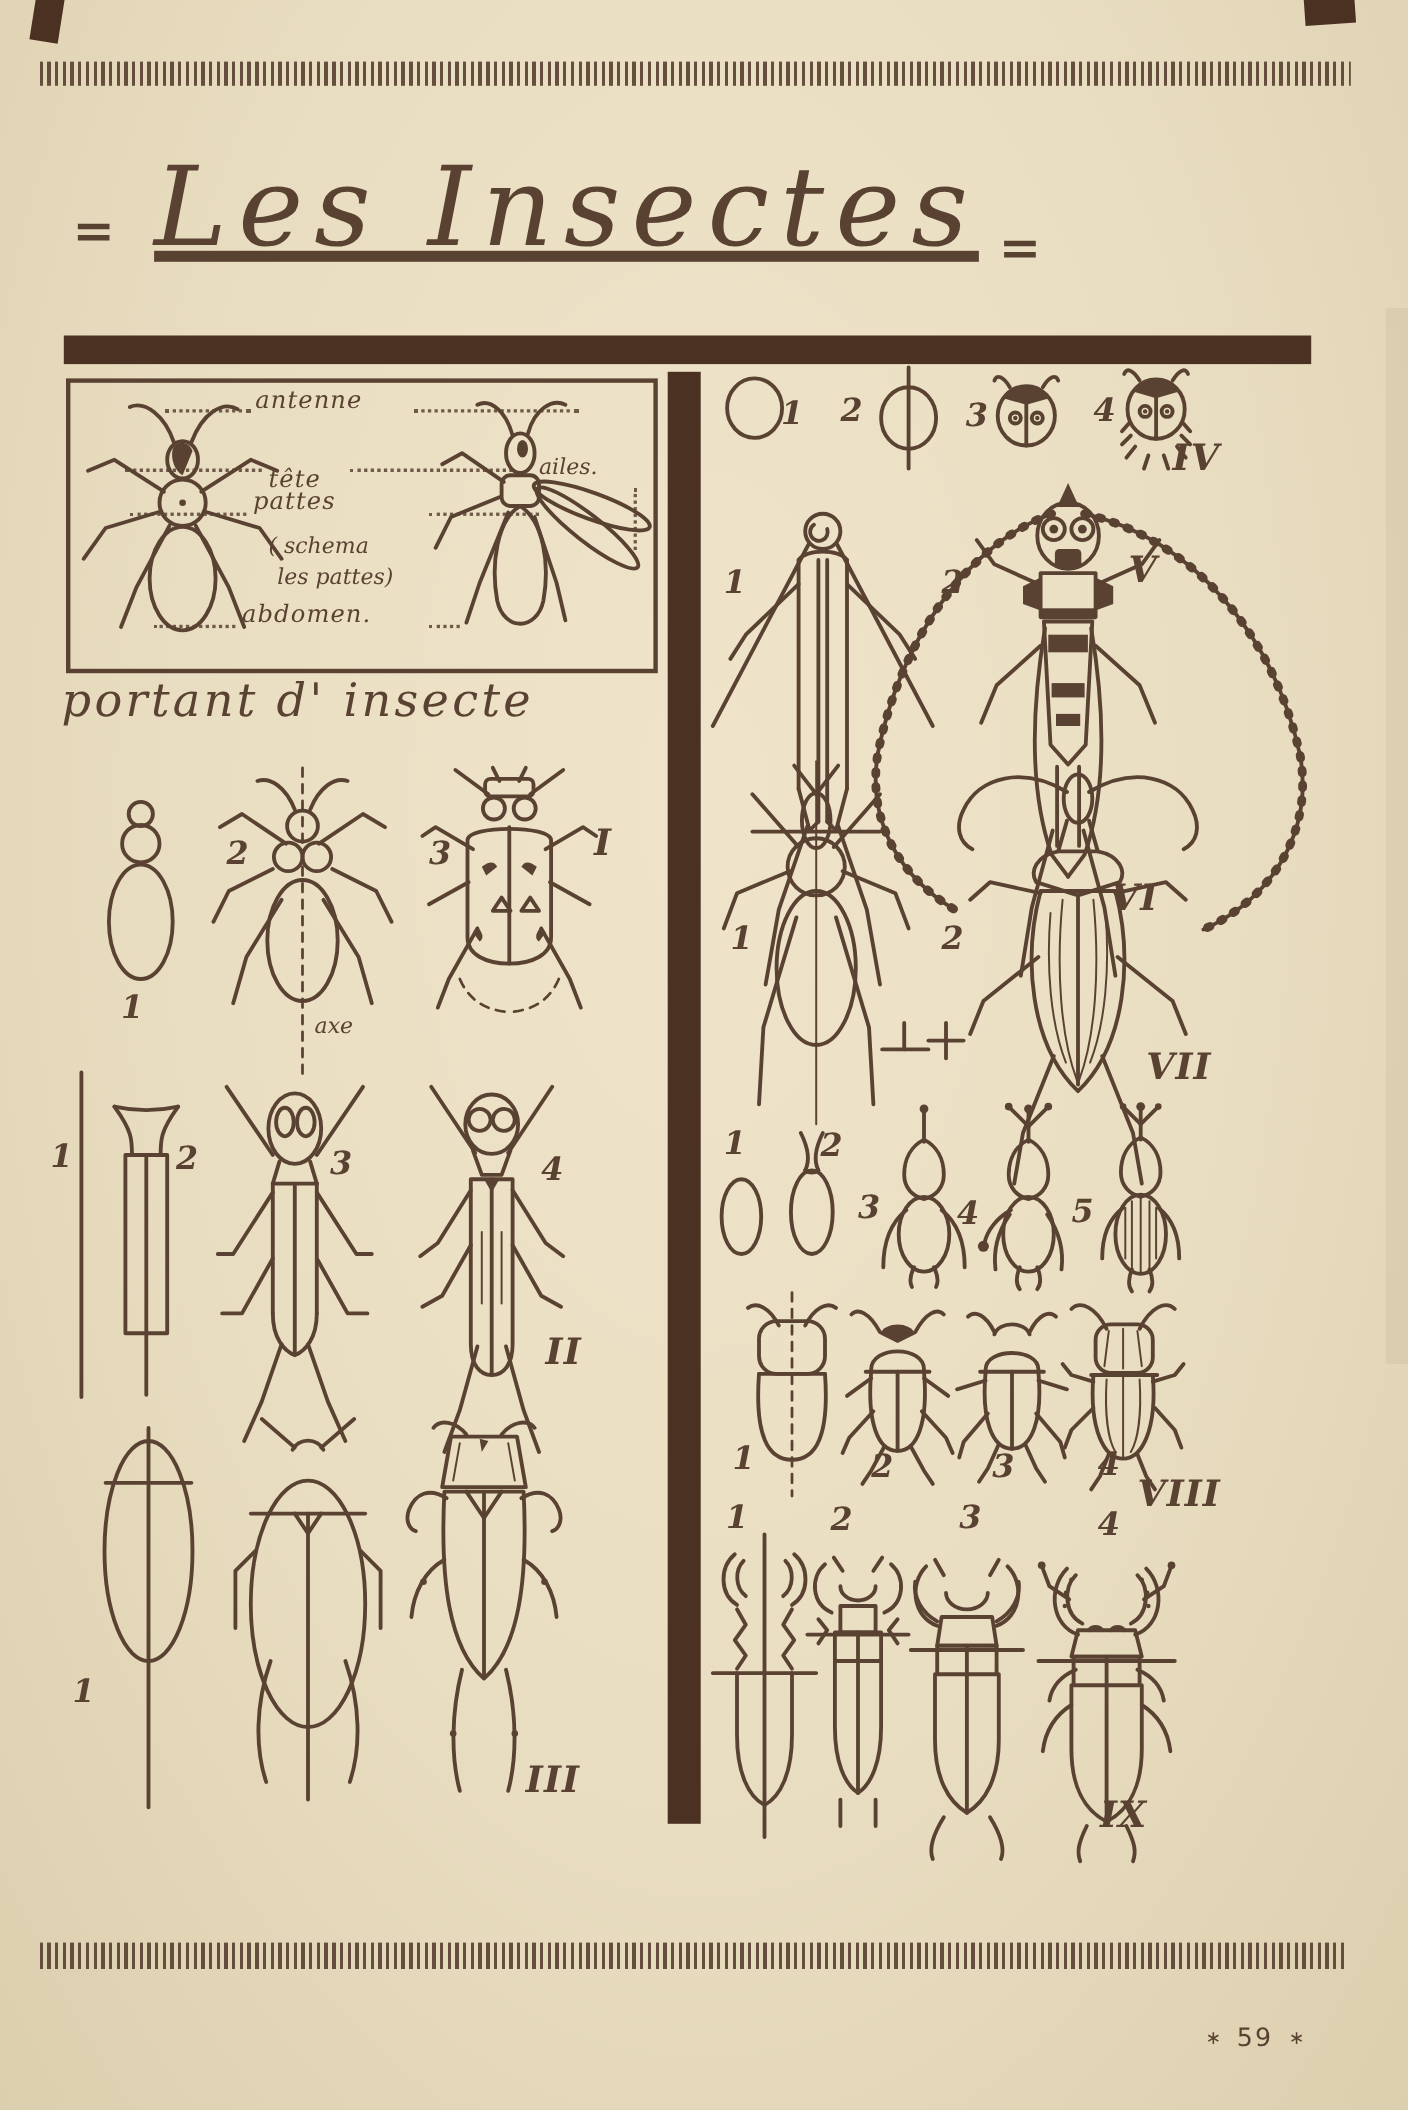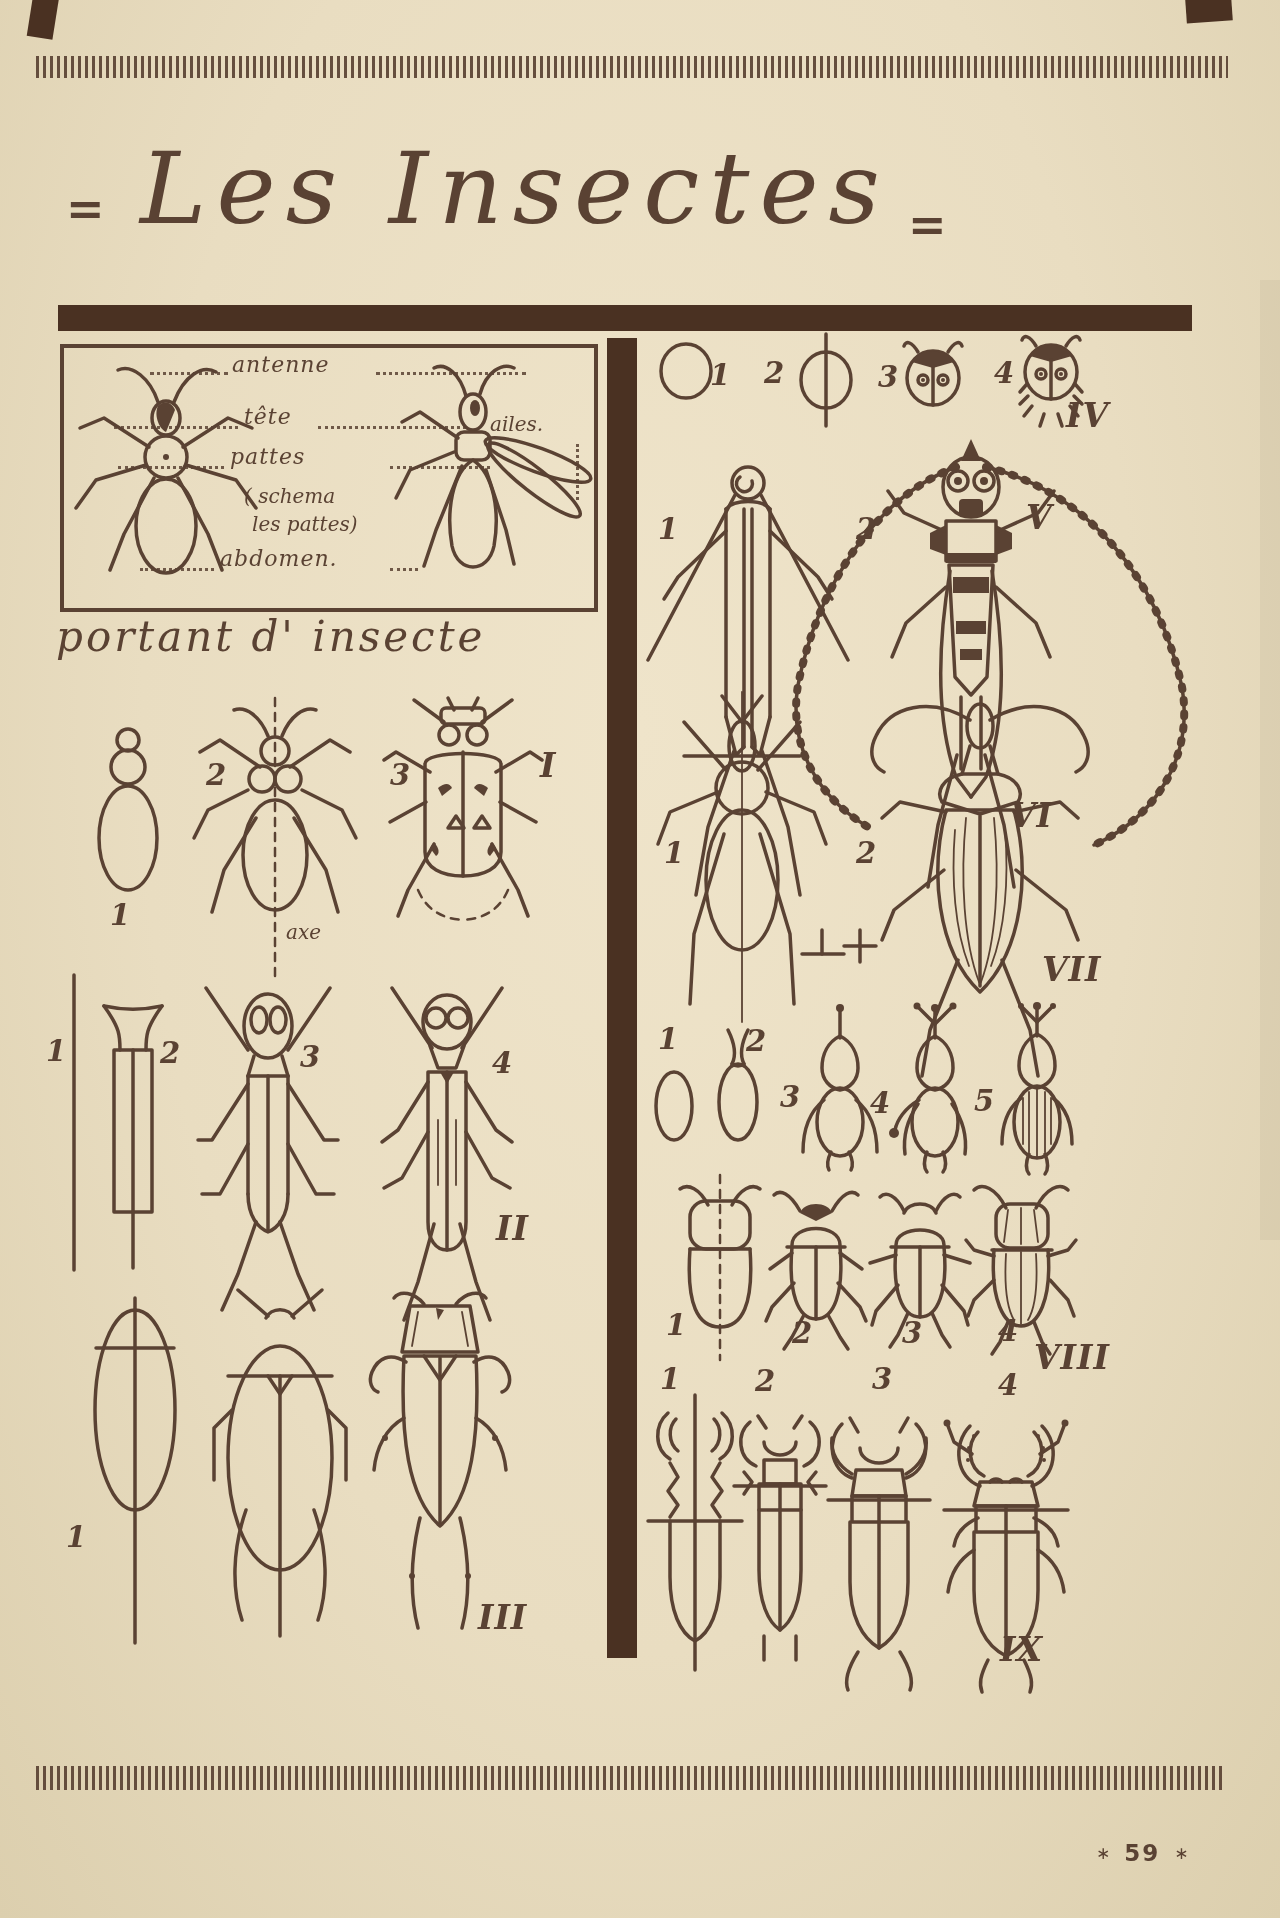--- a/index.html
+++ b/index.html
@@ -21,36 +21,36 @@
   .leader{border-top:3px dotted var(--ink);height:0;opacity:.85;}
   .vleader{border-left:3px dotted var(--ink);width:0;opacity:.85;}
   .schema-box{border:4px solid var(--ink);}
   svg{position:absolute;overflow:visible;}
   svg path,svg line,svg ellipse,svg circle,svg rect,svg polyline{stroke:var(--ink,#5a4233);fill:none;stroke-width:3.5;stroke-linecap:round;stroke-linejoin:round;}
   svg .f{fill:var(--ink,#5a4233);stroke:none;}
   svg .thin{stroke-width:1.8;}
   svg .dash{stroke-dasharray:8 7;stroke-width:2.5;}
   svg .serr{stroke-width:8;stroke-dasharray:2.5 11;}
   .footer{display:flex;align-items:center;gap:14px;color:var(--ink);font-family:"DejaVu Sans",sans-serif;}
-  .footer .pn{font-weight:700;font-size:23px;letter-spacing:2px;}
+  .footer .pn{font-weight:400;font-size:23px;letter-spacing:2px;}
   .footer .mk{font-size:17px;}
   .shade{background:rgba(90,60,40,.06);}
 </style>
 </head>
 <body>
 
 <div id="page">
 
   <div class="abs bar" style="left:30px;top:-6px;width:26px;height:44px;transform:rotate(9deg);"></div>
   <div class="abs bar" style="left:1186px;top:-2px;width:46px;height:24px;transform:rotate(-4deg);"></div>
   <div class="abs hatch" style="left:36px;top:56px;width:1192px;"></div>
   <div class="abs shade" style="left:1260px;top:280px;width:20px;height:960px;"></div>
 
   <span class="abs flourish" style="left:66px;top:182px;">=</span>
-  <div class="abs title" style="left:100px;top:130px;width:830px;">Les Insectes</div>
+  <div class="abs title" style="left:100px;top:130px;width:830px;text-decoration:underline;">Les Insectes</div>
   <span class="abs flourish" style="left:908px;top:198px;">=</span>
   <div class="abs bar" style="left:58px;top:305px;width:1134px;height:26px;"></div>
 
   <div class="abs bar" style="left:607px;top:338px;width:30px;height:1320px;"></div>
 
   <div class="abs schema-box" style="left:60px;top:344px;width:530px;height:260px;"></div>
 
   <svg class="abs" style="left:66px;top:352px;" width="210" height="255">
     <path d="M92,50 C84,26 66,12 52,18"></path>
       <path d="M108,50 C118,24 136,12 150,20"></path>
@@ -80,21 +80,21 @@
       <path d="M66,100 L22,118 L8,146"></path>
     <path d="M74,114 L48,178 L36,214"></path>
       <path d="M98,118 L118,178 L126,212"></path>
   </svg>
 
   <div class="abs leader" style="left:150px;top:372px;width:78px;"></div>
   <span class="abs script lab" style="left:232px;top:352px;">antenne</span>
   <div class="abs leader" style="left:376px;top:372px;width:150px;"></div>
 
   <div class="abs leader" style="left:114px;top:426px;width:124px;"></div>
-  <span class="abs script lab" style="left:244px;top:404px;">tête</span>
+  <span class="abs script lab" style="left:244px;top:424px;">tête</span>
   <div class="abs leader" style="left:318px;top:426px;width:148px;"></div>
 
   <span class="abs script lab-sm" style="left:490px;top:412px;">ailes.</span>
   <div class="abs vleader" style="left:576px;top:444px;height:56px;"></div>
 
   <div class="abs leader" style="left:118px;top:466px;width:106px;"></div>
   <span class="abs script lab" style="left:230px;top:444px;">pattes</span>
   <div class="abs leader" style="left:390px;top:466px;width:100px;"></div>
   <span class="abs script lab-sm" style="left:244px;top:484px;">( schema</span>
   <span class="abs script lab-sm" style="left:252px;top:512px;">les pattes)</span>

